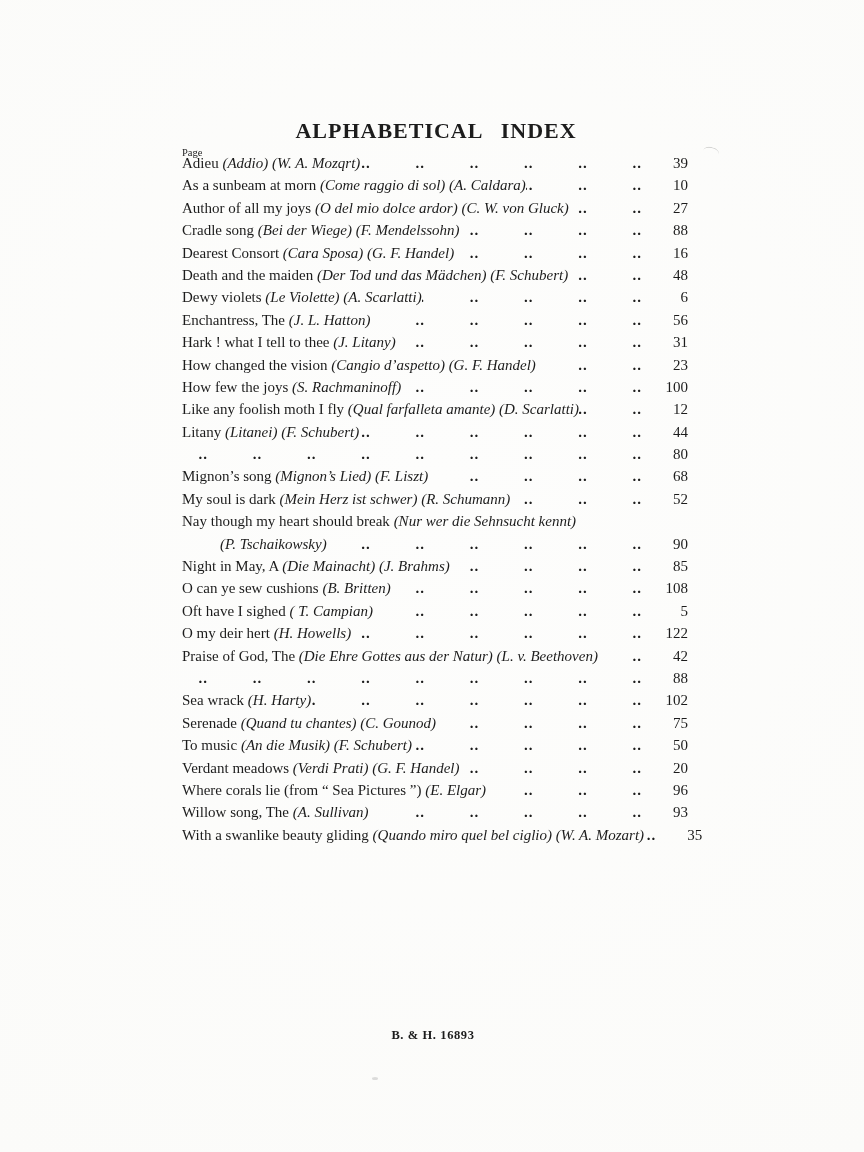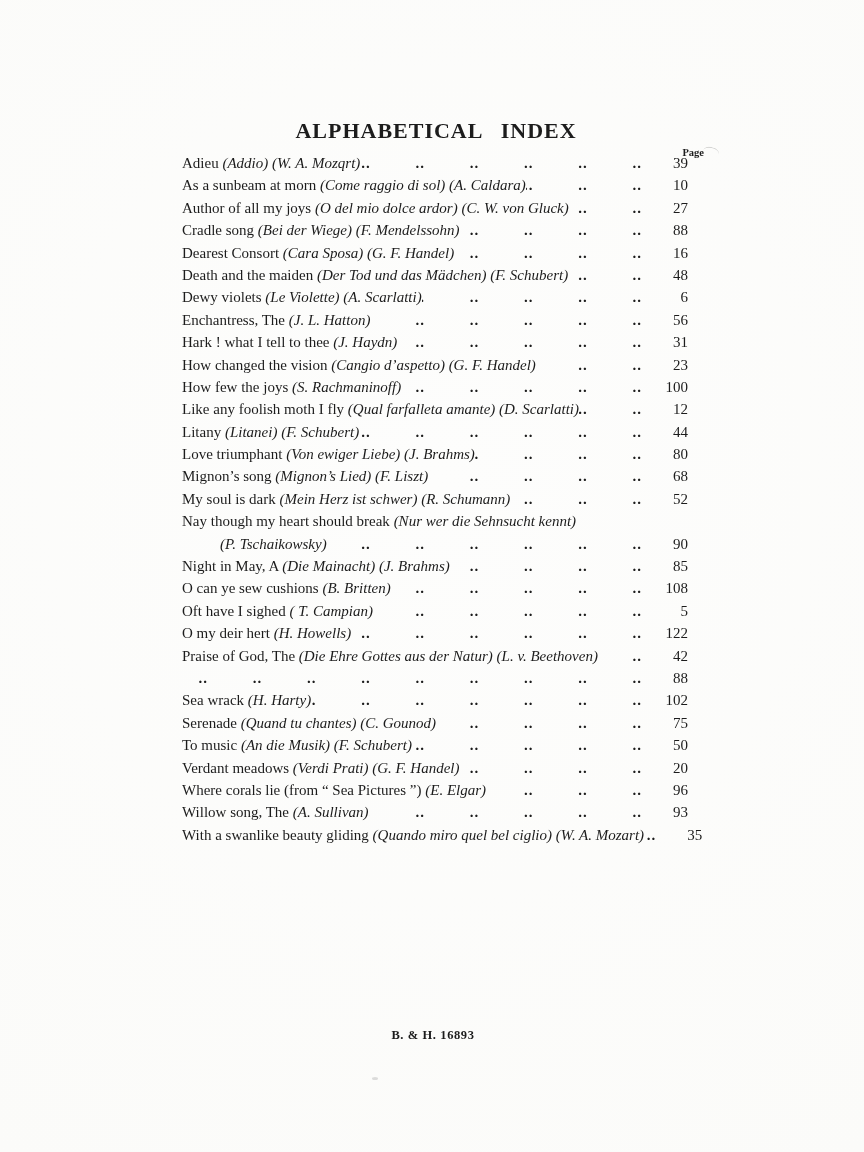--- a/index.html
+++ b/index.html
@@ -13,23 +13,22 @@
     background:radial-gradient(130% 105% at 50% 42%, #fdfdfc 0%, #fbfbf9 68%, #f4f4f0 100%);
     color:var(--ink,#1c1c1c);
   }
   .title{
     position:absolute;top:118px;left:0;width:872px;
     text-align:center;
     font-size:22px;font-weight:700;
     letter-spacing:1px;word-spacing:12px;
   }
   .page-label{
-    position:absolute;top:147px;left:198px;width:506px;
-    text-align:right;
-    font-size:10.5px;font-weight:700;
+    position:absolute;top:147px;left:182px;width:506px;
+    font-size:10.5px;font-weight:400;
   }
   .index{
     position:absolute;top:152px;left:182px;width:506px;
     font-size:15px;
   }
   .row{
     display:flex;align-items:center;
     height:22.4px;line-height:22.4px;
     white-space:nowrap;
   }
@@ -102,21 +101,21 @@
         <span class="t"><span>Dewy violets </span><span class="it">(Le Violette) (A. Scarlatti)</span></span>
         <span class="leader">.. .. .. .. .. .. .. .. .. .. .. .. .. .. .. ..</span>
         <span class="pg">6</span>
       </div>
       <div class="row">
         <span class="t"><span>Enchantress, The </span><span class="it">(J. L. Hatton)</span></span>
         <span class="leader">.. .. .. .. .. .. .. .. .. .. .. .. .. .. .. ..</span>
         <span class="pg">56</span>
       </div>
       <div class="row">
-        <span class="t"><span>Hark ! what I tell to thee </span><span class="it">(J. Haydn)</span></span>
+        <span class="t"><span>Hark ! what I tell to thee </span><span class="it">(J. Litany)</span></span>
         <span class="leader">.. .. .. .. .. .. .. .. .. .. .. .. .. .. .. ..</span>
         <span class="pg">31</span>
       </div>
       <div class="row">
         <span class="t"><span>How changed the vision </span><span class="it">(Cangio d’aspetto) (G. F. Handel)</span></span>
         <span class="leader">.. .. .. .. .. .. .. .. .. .. .. .. .. .. .. ..</span>
         <span class="pg">23</span>
       </div>
       <div class="row">
         <span class="t"><span>How few the joys </span><span class="it">(S. Rachmaninoff)</span></span>
@@ -127,21 +126,20 @@
         <span class="t"><span>Like any foolish moth I fly </span><span class="it">(Qual farfalleta amante) (D. Scarlatti)</span></span>
         <span class="leader">.. .. .. .. .. .. .. .. .. .. .. .. .. .. .. ..</span>
         <span class="pg">12</span>
       </div>
       <div class="row">
         <span class="t"><span>Litany </span><span class="it">(Litanei) (F. Schubert)</span></span>
         <span class="leader">.. .. .. .. .. .. .. .. .. .. .. .. .. .. .. ..</span>
         <span class="pg">44</span>
       </div>
       <div class="row">
-        <span class="t"><span>Love triumphant </span><span class="it">(Von ewiger Liebe) (J. Brahms)</span></span>
         <span class="leader">.. .. .. .. .. .. .. .. .. .. .. .. .. .. .. ..</span>
         <span class="pg">80</span>
       </div>
       <div class="row">
         <span class="t"><span>Mignon’s song </span><span class="it">(Mignon’s Lied) (F. Liszt)</span></span>
         <span class="leader">.. .. .. .. .. .. .. .. .. .. .. .. .. .. .. ..</span>
         <span class="pg">68</span>
       </div>
       <div class="row">
         <span class="t"><span>My soul is dark </span><span class="it">(Mein Herz ist schwer) (R. Schumann)</span></span>

